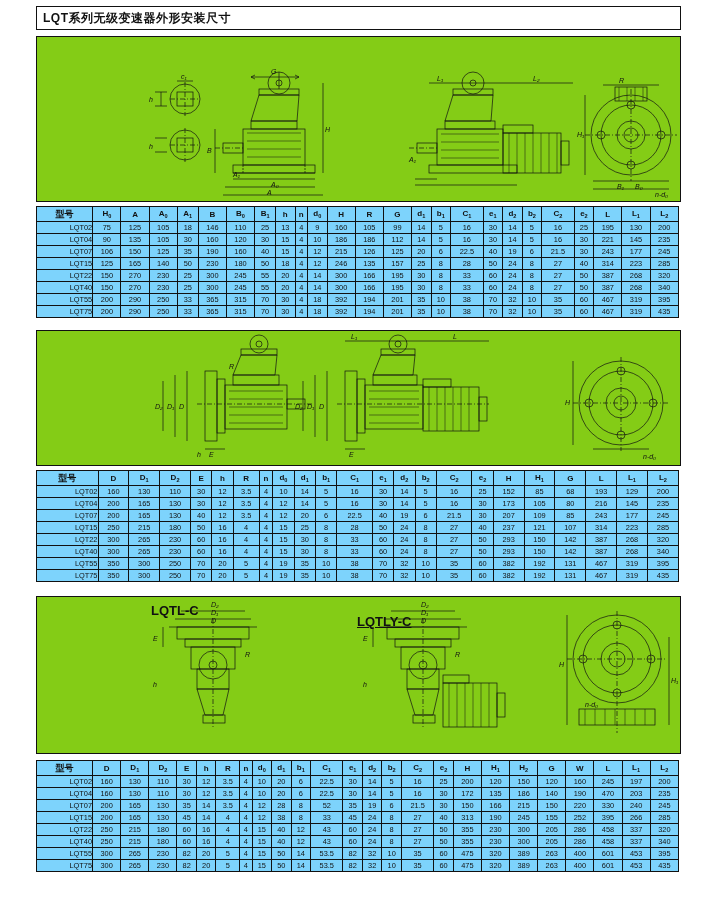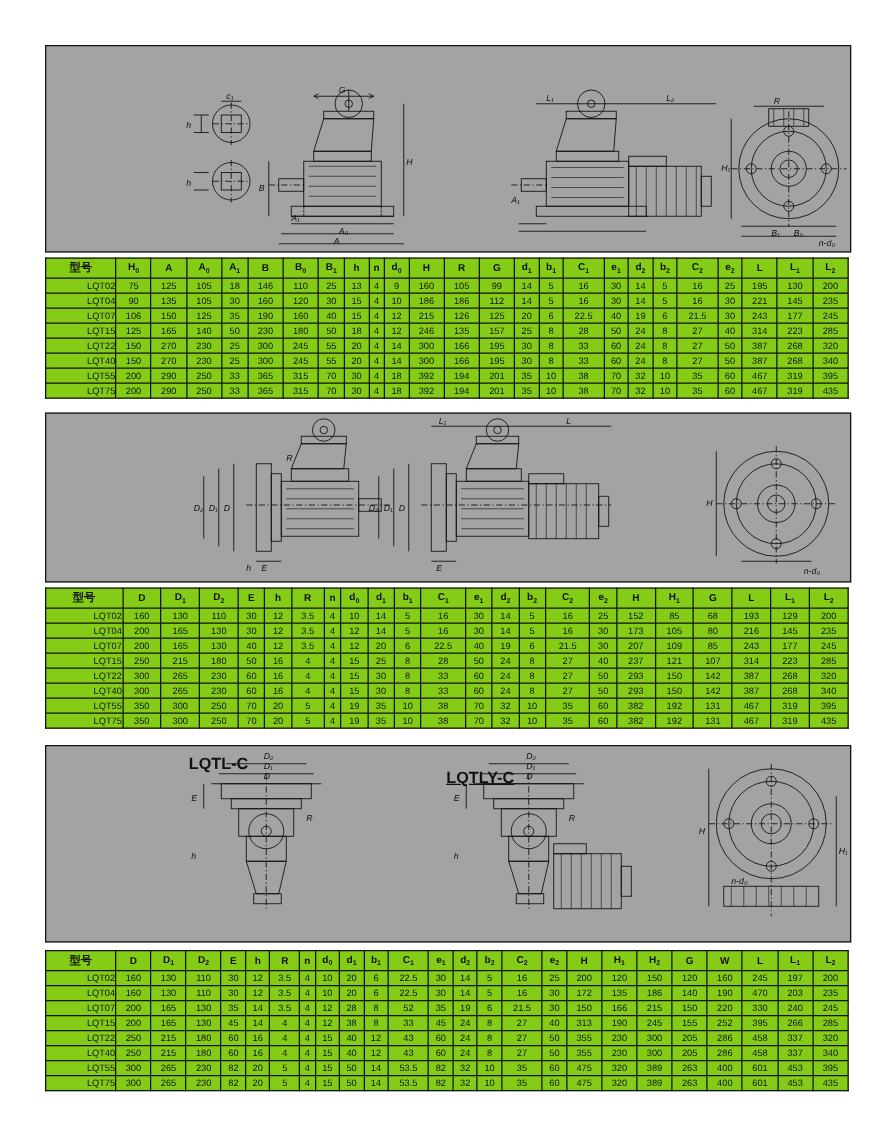--- a/index.html
+++ b/index.html
@@ -5,41 +5,44 @@
   html,body{margin:0;padding:0;background:#ffffff;}
   body{width:715px;height:908px;font-family:"Liberation Sans",sans-serif;color:#111;overflow:hidden;}
   .page{position:relative;width:715px;height:908px;}
 
   
   .title-bar{position:absolute;left:36px;top:6px;width:643px;height:22px;border:1px solid #111;
              display:flex;align-items:center;}
   .title-bar .ttl{font-size:12px;font-weight:bold;padding-left:6px;letter-spacing:0.5px;}
 
   
-  .dpanel{position:absolute;border:1px solid #111;background:#a3a3a3;}
+  .dpanel{position:absolute;border:1px solid #111;background:#84cc16;}
   .dwg{position:absolute;}
 
   
-  table.spec{position:absolute;border-collapse:collapse;background:#84cc16;}
+  table.spec{position:absolute;border-collapse:collapse;background:#7dd3fc;}
   table.spec td,table.spec th{border:1px solid #111;font-size:7.4px;text-align:center;
       padding:0;height:11px;line-height:11px;font-family:"Liberation Sans",sans-serif;}
   table.spec th{font-weight:bold;font-size:8px;height:13px;line-height:13px;}
   table.spec td.model,table.spec th.model{text-align:right;padding-left:3px;}
   table.spec th.model{font-size:9px;text-align:center;padding-left:0;}
 
   
   sub{font-size:5.6px;vertical-align:baseline;position:relative;top:2px;}
 
   .grp-title{position:absolute;font-size:13px;font-weight:bold;}
 </style>
 </head>
 <body>
 
 <div class="page">
 
+  <div class="title-bar">
+    <span class="ttl">LQT系列无级变速器外形安装尺寸</span>
+  </div>
 
   <div class="dpanel" style="left:36px;top:36px;width:643px;height:164px;">
     <svg class="dwg" width="643" height="164" viewBox="0 0 643 164">
       <g stroke="#111" fill="none" stroke-width="0.7" font-family="Liberation Sans" font-size="7">
 
         <g>
           <circle cx="148" cy="62" r="15"></circle>
           <rect x="140" y="55" width="16" height="14"></rect>
           <line x1="133" y1="62" x2="163" y2="62" stroke-dasharray="5,2,1,2"></line>
           <line x1="148" y1="45" x2="148" y2="79" stroke-dasharray="5,2,1,2"></line>

